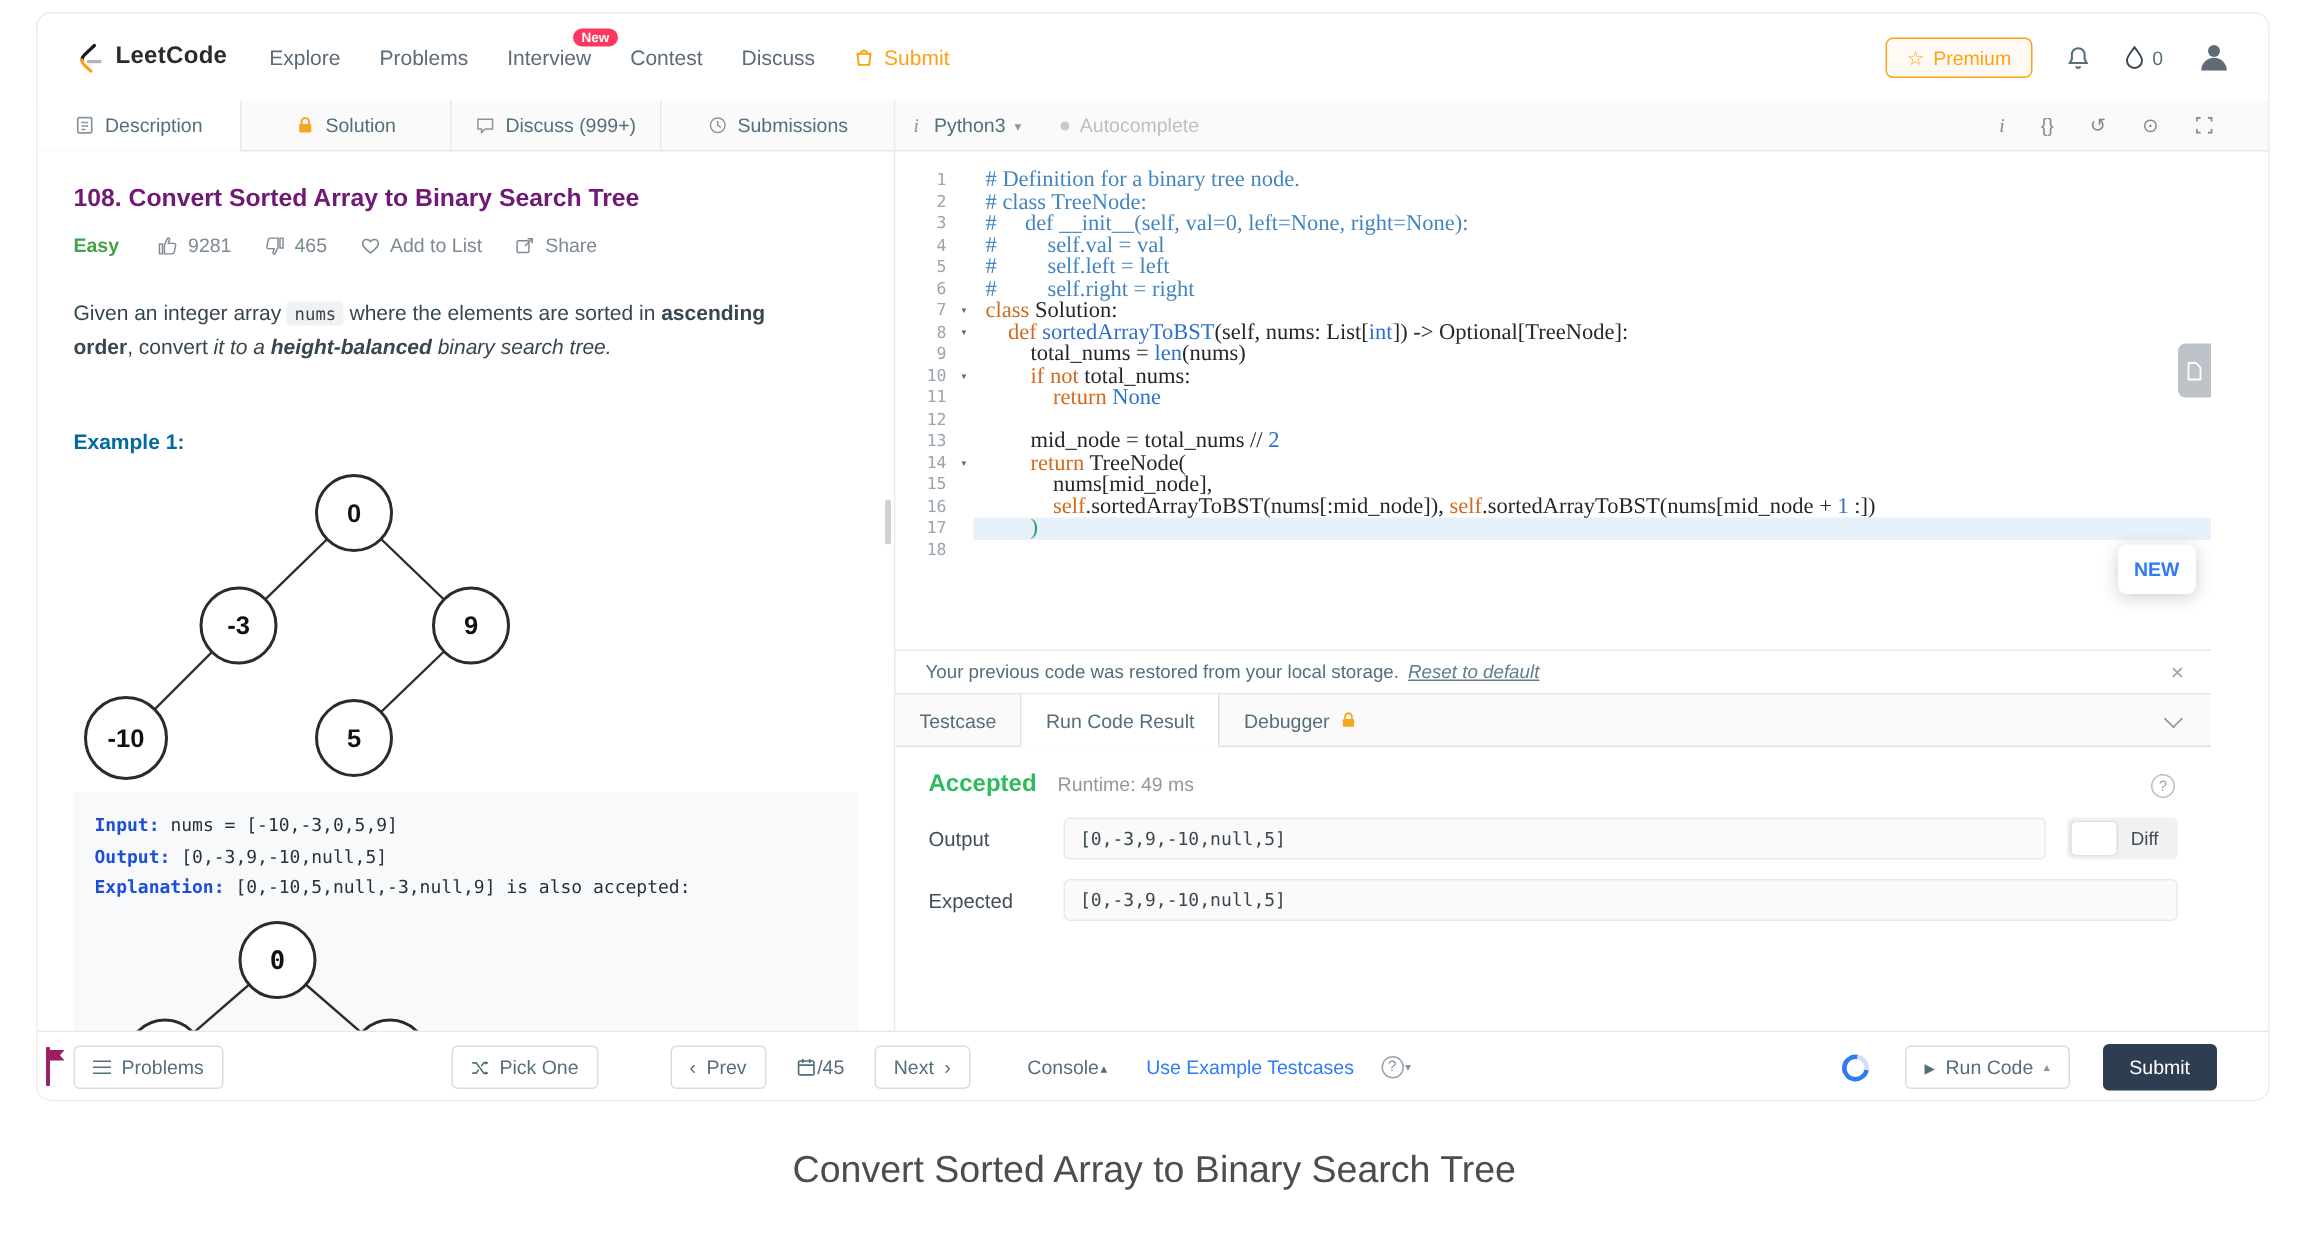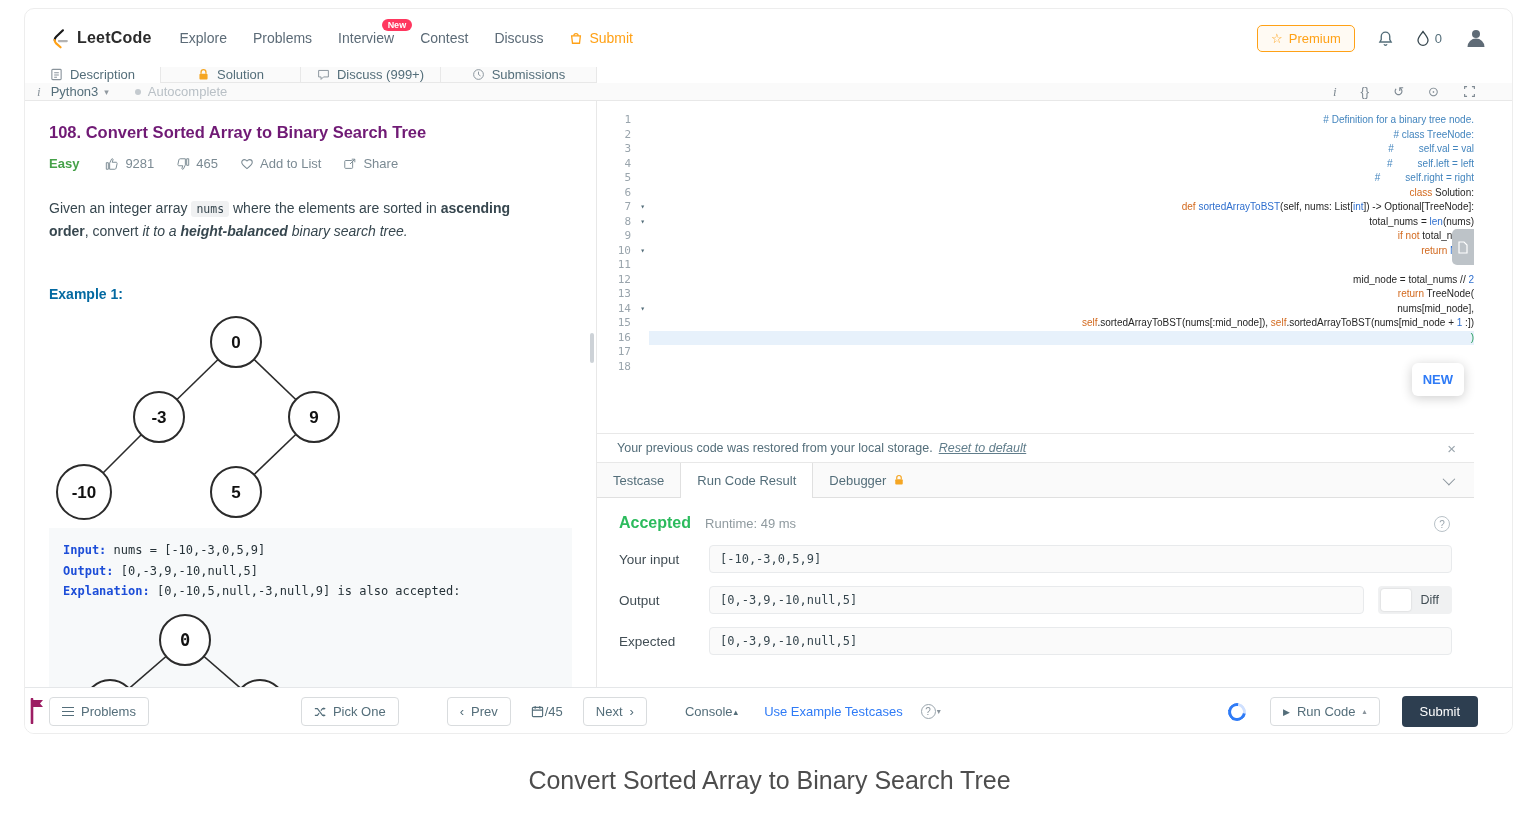--- a/index.html
+++ b/index.html
@@ -11,21 +11,21 @@
   .brand { display:flex; align-items:center; gap:6px; margin-right:28px; }
   .brand-text { font-size:16px; font-weight:700; color:#2b2b2b; letter-spacing:.2px; }
   .nav-item { font-size:14px; color:#5c6b77; margin-right:26px; text-decoration:none; cursor:pointer; position:relative; }
   .nav-item.store { color:#ffa116; display:flex; align-items:center; gap:6px; }
   .new-pill { position:absolute; top:-11px; right:-18px; background:#ff375f; color:#fff; font-size:9px; font-weight:700; padding:1px 6px; border-radius:8px; }
   .nav-right { margin-left:auto; display:flex; align-items:center; gap:22px; }
   .premium-btn { border:1px solid #ffa116; color:#ffa116; background:#fffaf3; border-radius:5px; font-size:13px; padding:5px 13px; display:flex; align-items:center; gap:6px; cursor:pointer; }
   .streak { display:flex; align-items:center; gap:5px; color:#546e7a; font-size:13px; }
 
   
-  .tabrow { height:34px; display:flex;flex-direction:column; }
+  .tabrow { height:34px; display:flex; }
   .left-tabs { width:572px; display:flex; background:#fafafa; border-bottom:1px solid #e8e8e8; flex:none; }
   .ltab { display:flex; align-items:center; justify-content:center; gap:7px; font-size:13px; color:#546e7a; border-right:1px solid #e8e8e8; cursor:pointer; }
   .ltab.t1{width:136px;} .ltab.t2{width:140px;} .ltab.t3{width:140px;} .ltab.t4{width:156px;}
   .ltab.active { background:#fff; position:relative; }
   .ltab.active::after { content:''; position:absolute; left:0; right:0; bottom:-1px; height:1px; background:#fff; }
   .editor-toolbar { flex:1; background:#fafafa; border-bottom:1px solid #e8e8e8; display:flex; align-items:center; padding:0 36px 0 12px; }
   .lang-info { font-family:"Liberation Serif", serif; font-style:italic; font-size:13px; color:#8a949c; }
   .lang-label { font-size:13px; color:#546e7a; margin-left:10px; cursor:pointer; }
   .caret-down { font-size:9px; color:#90989f; margin-left:6px; }
   .autocomplete { display:flex; align-items:center; gap:7px; margin-left:26px; color:#b9c0c6; font-size:13px; }
@@ -50,21 +50,21 @@
   .example-block b { font-weight:700; color:#1d4ed8; }
 
   
   .right-panel { flex:1; position:relative; }
   .rp-main { margin-right:38px; height:100%; display:flex; flex-direction:column; }
   .editor { height:332px; display:flex; padding-top:12px; background:#fff; overflow:hidden; }
   .gutter { width:52px; flex:none; }
   .gl { height:14.5px; position:relative; font-family:"DejaVu Sans Mono", monospace; font-size:11px; color:#9aa5ad; text-align:right; padding-right:18px; line-height:14.5px; }
   .gl .fold { position:absolute; right:4px; top:0; font-size:8px; color:#546e7a; }
   .code-col { flex:1; }
-  .cl { height:14.5px; line-height:14.5px; font-family:Liberation Sans, sans-serif; font-size:10px; white-space:pre; color:#262626; padding-left:8px;text-align:right; }
+  .cl { height:14.5px; line-height:14.5px; font-family:Liberation Serif, serif; font-size:15px; white-space:pre; color:#262626; padding-left:8px; }
   .cl.hl { background:#e7f1fb; }
   .tk-c { color:#4385be; } .tk-k { color:#d2691e; } .tk-b { color:#2f6fce; } .tk-g { color:#279c5c; } .tk-p { color:#262626; }
 
   .notice-bar { height:30px; border-top:1px solid #e8e8e8; border-bottom:1px solid #e8e8e8; display:flex; align-items:center; padding:0 20px; font-size:12.5px; color:#546e7a; position:relative; }
   .notice-link { margin-left:6px; text-decoration:underline; color:#607d8b; cursor:pointer;font-style:italic; }
   .notice-close { position:absolute; right:18px; color:#9aa5ad; font-size:15px; cursor:pointer; }
 
   .result-tabs { height:35px; background:#fafafa; border-bottom:1px solid #e0e0e0; display:flex; align-items:stretch; }
   .rtab { display:flex; align-items:center; gap:7px; padding:0 16px; font-size:13px; color:#546e7a; cursor:pointer; }
   .rtab.active { background:#fff; border-left:1px solid #e0e0e0; border-right:1px solid #e0e0e0; position:relative; }
@@ -295,20 +295,21 @@
               <div class="gl"><span>13</span><span class="fold"></span></div>
               <div class="gl"><span>14</span><span class="fold">▾</span></div>
               <div class="gl"><span>15</span><span class="fold"></span></div>
               <div class="gl"><span>16</span><span class="fold"></span></div>
               <div class="gl"><span>17</span><span class="fold"></span></div>
               <div class="gl"><span>18</span><span class="fold"></span></div>
             </div>
           <div class="code-col">
               <div class="cl"><span class="tk-c"># Definition for a binary tree node.</span></div>
               <div class="cl"><span class="tk-c"># class TreeNode:</span></div>
+              <div class="cl"><span class="tk-c">#     def __init__(self, val=0, left=None, right=None):</span></div>
               <div class="cl"><span class="tk-c">#         self.val = val</span></div>
               <div class="cl"><span class="tk-c">#         self.left = left</span></div>
               <div class="cl"><span class="tk-c">#         self.right = right</span></div>
               <div class="cl"><span class="tk-k">class</span><span class="tk-p"> Solution:</span></div>
               <div class="cl"><span class="tk-p">    </span><span class="tk-k">def</span><span class="tk-p"> </span><span class="tk-b">sortedArrayToBST</span><span class="tk-p">(self, nums: List[</span><span class="tk-b">int</span><span class="tk-p">]) -&gt; Optional[TreeNode]:</span></div>
               <div class="cl"><span class="tk-p">        total_nums = </span><span class="tk-b">len</span><span class="tk-p">(nums)</span></div>
               <div class="cl"><span class="tk-p">        </span><span class="tk-k">if</span><span class="tk-p"> </span><span class="tk-k">not</span><span class="tk-p"> total_nums:</span></div>
               <div class="cl"><span class="tk-p">            </span><span class="tk-k">return</span><span class="tk-p"> </span><span class="tk-b">None</span></div>
               <div class="cl"></div>
               <div class="cl"><span class="tk-p">        mid_node = total_nums // </span><span class="tk-b">2</span></div>
@@ -343,24 +344,20 @@
           <span class="collapse-chevron"></span>
         </div>
 
         <div class="result-body">
           <div class="status-row">
             <span class="status-accepted">Accepted</span>
             <span class="runtime">Runtime: 49 ms</span>
           </div>
           <span class="help-circle">?</span>
 
-          <div class="io-row">
-            <span class="io-label">Your input</span>
-            <div class="io-box">[-10,-3,0,5,9]</div>
-          </div>
           <div class="io-row">
             <span class="io-label">Output</span>
             <div class="io-box">[0,-3,9,-10,null,5]</div>
             <div class="diff-ctl">
               <span class="diff-knob"></span>
               <span class="diff-label">Diff</span>
             </div>
           </div>
           <div class="io-row">
             <span class="io-label">Expected</span>

